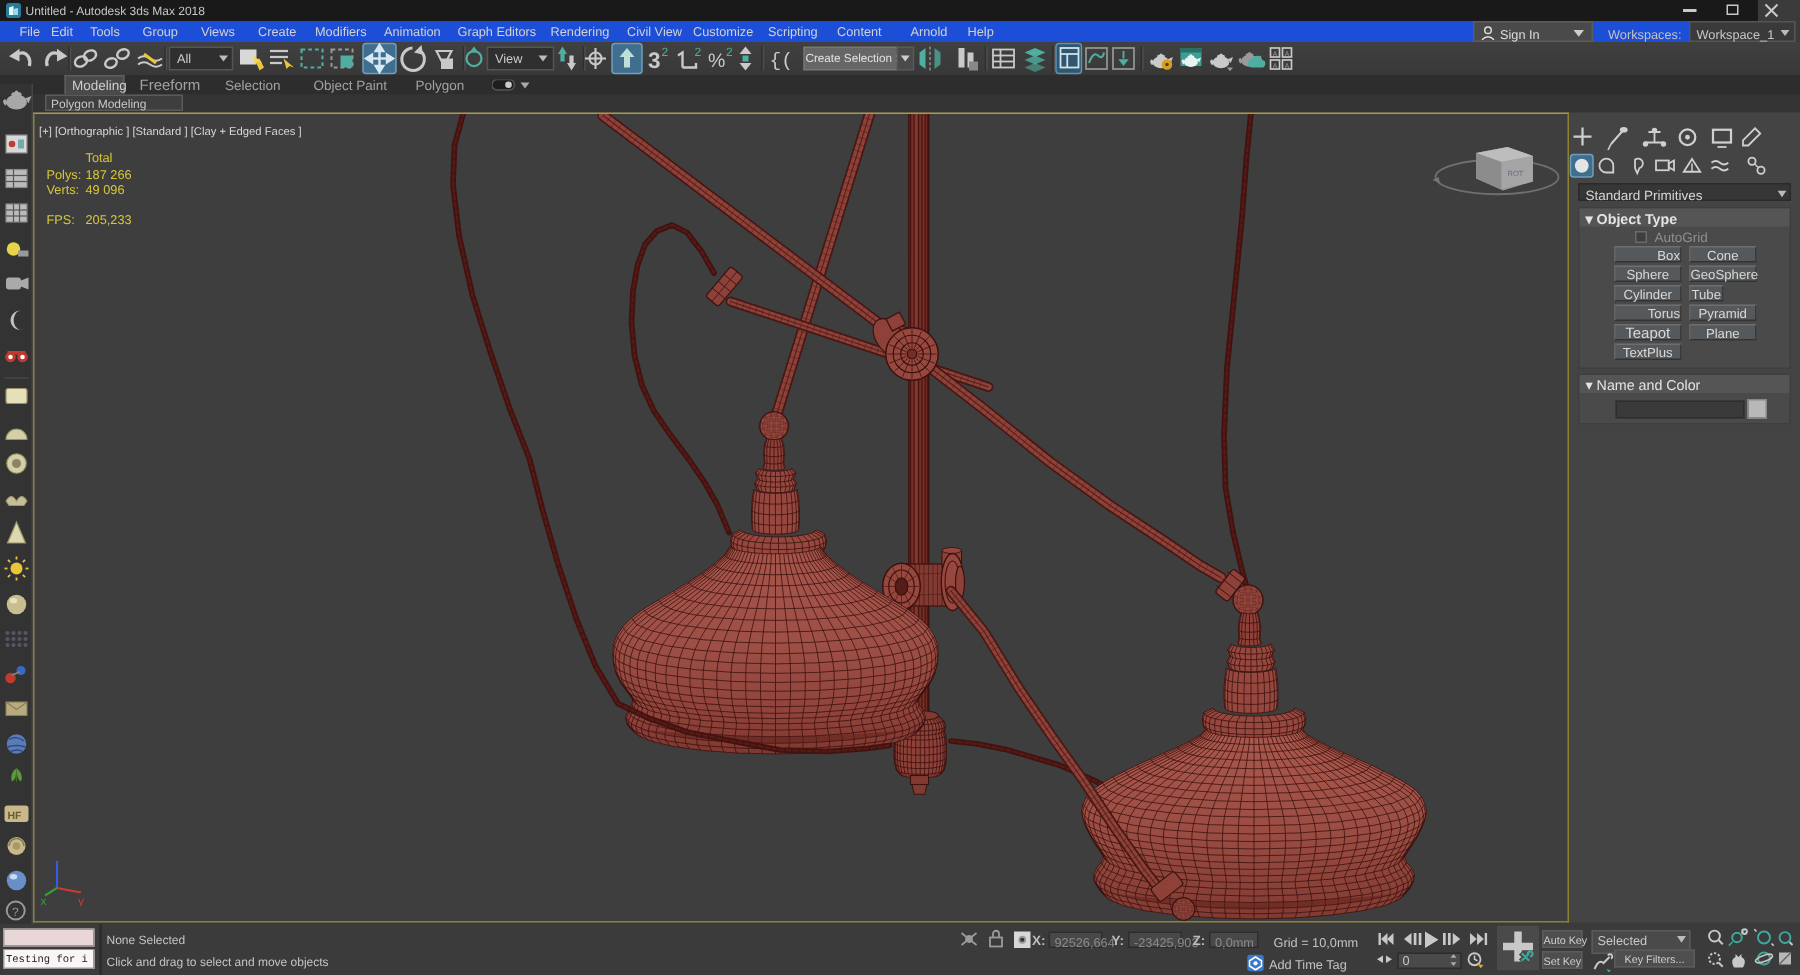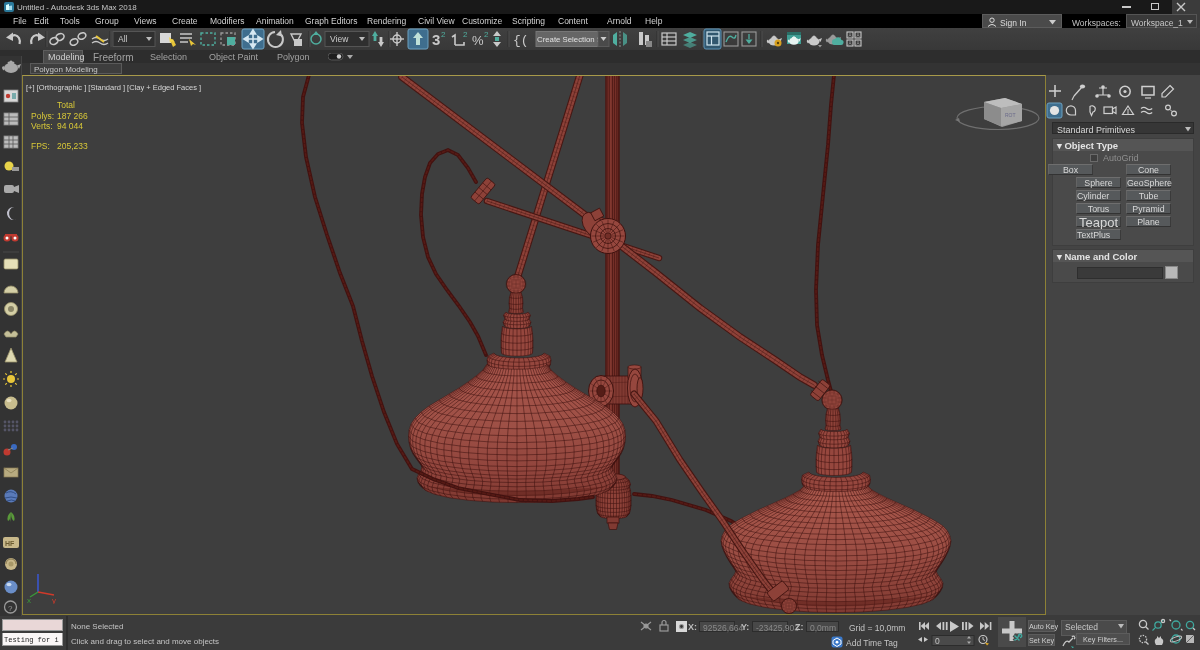--- a/index.html
+++ b/index.html
@@ -11,21 +11,21 @@
       <path d="M3,9 L3,4 L6,3 L6,9 Z" fill="#dff"></path>
       <path d="M6,9 L6,5 L9,4.4 L9,9 Z" fill="#9fd8ea"></path>
     </svg>
     <span class="abs" style="left:17px;top:2.5px;font-size:8px;color:#c6c6c6">Untitled - Autodesk 3ds Max 2018</span>
     <span class="abs" style="left:1122px;top:6px;width:9px;height:1.5px;background:#c8c8c8"></span>
     <span class="abs" style="left:1151px;top:3px;width:8px;height:7px;border:1.2px solid #c8c8c8"></span>
     <svg class="abs" style="left:1176px;top:2px" width="10" height="10">
       <path d="M1,1 L9,9 M9,1 L1,9" stroke="#c8c8c8" stroke-width="1.4"></path>
     </svg>
   </div>
-<div class="abs" style="left:0;top:14px;width:1197px;height:14px;background:#000000">
+<div class="abs" style="left:0;top:14px;width:1197px;height:14px;background:#1d4ed8">
     <span class="abs" style="left:13px;top:2px;font-size:8.5px;color:#d2d2d2">File</span>
     <span class="abs" style="left:34px;top:2px;font-size:8.5px;color:#d2d2d2">Edit</span>
     <span class="abs" style="left:60px;top:2px;font-size:8.5px;color:#d2d2d2">Tools</span>
     <span class="abs" style="left:95px;top:2px;font-size:8.5px;color:#d2d2d2">Group</span>
     <span class="abs" style="left:134px;top:2px;font-size:8.5px;color:#d2d2d2">Views</span>
     <span class="abs" style="left:172px;top:2px;font-size:8.5px;color:#d2d2d2">Create</span>
     <span class="abs" style="left:210px;top:2px;font-size:8.5px;color:#d2d2d2">Modifiers</span>
     <span class="abs" style="left:256px;top:2px;font-size:8.5px;color:#d2d2d2">Animation</span>
     <span class="abs" style="left:305px;top:2px;font-size:8.5px;color:#d2d2d2">Graph Editors</span>
     <span class="abs" style="left:367px;top:2px;font-size:8.5px;color:#d2d2d2">Rendering</span>
@@ -557,21 +557,21 @@
       <ellipse cx="795.9" cy="606" rx="1.0" ry="2.9"></ellipse>
       <ellipse cx="789" cy="606" rx="7.5" ry="2.6"></ellipse>
       <ellipse cx="789" cy="606" rx="2.6" ry="7.5"></ellipse>
     </g>
   </svg>
 <span class="abs" style="left:26px;top:82.5px;font-size:7.5px;color:#d8d8d8">[+] [Orthographic ] [Standard ] [Clay + Edged Faces ]</span>
 <span class="abs" style="font-size:8.5px;color:#d8c838;left:57px;top:100px">Total</span>
 <span class="abs" style="font-size:8.5px;color:#d8c838;left:31px;top:111px">Polys:</span>
 <span class="abs" style="font-size:8.5px;color:#d8c838;left:57px;top:111px">187 266</span>
 <span class="abs" style="font-size:8.5px;color:#d8c838;left:31px;top:121px">Verts:</span>
-<span class="abs" style="font-size:8.5px;color:#d8c838;left:57px;top:121px">94 044</span>
+<span class="abs" style="font-size:8.5px;color:#d8c838;left:57px;top:121px">49 096</span>
 <span class="abs" style="font-size:8.5px;color:#d8c838;left:31px;top:141px">FPS:</span>
 <span class="abs" style="font-size:8.5px;color:#d8c838;left:57px;top:141px">205,233</span>
 <svg class="abs" style="left:953px;top:90px" width="92" height="46" viewBox="0 0 92 46">
 <ellipse cx="45" cy="28" rx="41" ry="11.5" fill="none" stroke="#6f6f6f" stroke-width="1.2"></ellipse>
 <path d="M 6,28 l -4,2 l 5,2 Z" fill="#777"></path>
 <path d="M 31,12 L 52,8 L 69,14 L 69,31 L 49,37 L 31,29 Z" fill="#9a9a9a"></path>
 <path d="M 31,12 L 52,8 L 69,14 L 48,18 Z" fill="#bdbdbd"></path>
 <path d="M 31,12 L 48,18 L 48,36 L 31,29 Z" fill="#8c8c8c"></path>
 <path d="M 48,18 L 69,14 L 69,31 L 48,36 Z" fill="#a5a5a5"></path>
 <text x="52" y="27" font-size="5" fill="#6a6a8a" font-family="Liberation Sans">ROT</text>
@@ -621,34 +621,34 @@
       <path d="M 0,0 L 6,0 L 3,4.5 Z" fill="#bbb"></path>
     </svg>
   </div>
 <div class="abs" style="left:1052px;top:138px;width:142px;height:108px;background:#4a4a4a;border:1px solid #3e3e3e">
     <div class="abs" style="left:0;top:0;width:140px;height:12px;background:#555555">
       <span class="abs" style="left:4px;top:0.5px;font-size:9.5px;font-weight:bold;color:#e4e4e4">▾ Object Type</span>
     </div>
     <span class="abs" style="left:37px;top:15px;width:8px;height:8px;border:1px solid #6a6a6a;background:#3e3e3e"></span>
     <span class="abs" style="left:50px;top:14px;font-size:9px;color:#8e8e8e">AutoGrid</span>
   </div>
-<div class="abs" style="left:1048px;top:164px;width:45px;height:11px;background:#56595b;border-top:1px solid #6e6e6e;border-left:1px solid #646464;border-right:1px solid #3a3a3a;border-bottom:1px solid #333;text-align:center;font-size:8.8px;color:#d8d8d8;line-height:11px">Box</div>
+<div class="abs" style="left:1076px;top:164px;width:45px;height:11px;background:#56595b;border-top:1px solid #6e6e6e;border-left:1px solid #646464;border-right:1px solid #3a3a3a;border-bottom:1px solid #333;text-align:right;font-size:8.8px;color:#d8d8d8;line-height:11px">Box</div>
 <div class="abs" style="left:1126px;top:164px;width:45px;height:11px;background:#56595b;border-top:1px solid #6e6e6e;border-left:1px solid #646464;border-right:1px solid #3a3a3a;border-bottom:1px solid #333;text-align:center;font-size:8.8px;color:#d8d8d8;line-height:11px">Cone</div>
 <div class="abs" style="left:1076px;top:177px;width:45px;height:11px;background:#56595b;border-top:1px solid #6e6e6e;border-left:1px solid #646464;border-right:1px solid #3a3a3a;border-bottom:1px solid #333;text-align:center;font-size:8.8px;color:#d8d8d8;line-height:11px">Sphere</div>
 <div class="abs" style="left:1126px;top:177px;width:45px;height:11px;background:#56595b;border-top:1px solid #6e6e6e;border-left:1px solid #646464;border-right:1px solid #3a3a3a;border-bottom:1px solid #333;text-align:right;font-size:8.8px;color:#d8d8d8;line-height:11px">GeoSphere</div>
-<div class="abs" style="left:1076px;top:190px;width:45px;height:11px;background:#56595b;border-top:1px solid #6e6e6e;border-left:1px solid #646464;border-right:1px solid #3a3a3a;border-bottom:1px solid #333;font-size:8.8px;color:#d8d8d8;line-height:11px">Cylinder</div>
-<div class="abs" style="left:1126px;top:190px;width:45px;height:11px;background:#56595b;border-top:1px solid #6e6e6e;border-left:1px solid #646464;border-right:1px solid #3a3a3a;border-bottom:1px solid #333;text-align:center;font-size:8.8px;color:#d8d8d8;line-height:11px">Tube</div>
-<div class="abs" style="left:1076px;top:203px;width:45px;height:11px;background:#56595b;border-top:1px solid #6e6e6e;border-left:1px solid #646464;border-right:1px solid #3a3a3a;border-bottom:1px solid #333;text-align:center;font-size:8.8px;color:#d8d8d8;line-height:11px">Torus</div>
+<div class="abs" style="left:1076px;top:190px;width:45px;height:11px;background:#56595b;border-top:1px solid #6e6e6e;border-left:1px solid #646464;border-right:1px solid #3a3a3a;border-bottom:1px solid #333;text-align:center;font-size:8.8px;color:#d8d8d8;line-height:11px">Cylinder</div>
+<div class="abs" style="left:1126px;top:190px;width:23px;height:11px;background:#56595b;border-top:1px solid #6e6e6e;border-left:1px solid #646464;border-right:1px solid #3a3a3a;border-bottom:1px solid #333;text-align:center;font-size:8.8px;color:#d8d8d8;line-height:11px">Tube</div>
+<div class="abs" style="left:1076px;top:203px;width:45px;height:11px;background:#56595b;border-top:1px solid #6e6e6e;border-left:1px solid #646464;border-right:1px solid #3a3a3a;border-bottom:1px solid #333;text-align:right;font-size:8.8px;color:#d8d8d8;line-height:11px">Torus</div>
 <div class="abs" style="left:1126px;top:203px;width:45px;height:11px;background:#56595b;border-top:1px solid #6e6e6e;border-left:1px solid #646464;border-right:1px solid #3a3a3a;border-bottom:1px solid #333;text-align:center;font-size:8.8px;color:#d8d8d8;line-height:11px">Pyramid</div>
-<div class="abs" style="left:1076px;top:216px;width:45px;height:11px;background:#56595b;border-top:1px solid #6e6e6e;border-left:1px solid #646464;border-right:1px solid #3a3a3a;border-bottom:1px solid #333;text-align:center;font-size:13px;color:#d8d8d8;line-height:11px">Teapot</div>
+<div class="abs" style="left:1076px;top:216px;width:45px;height:11px;background:#56595b;border-top:1px solid #6e6e6e;border-left:1px solid #646464;border-right:1px solid #3a3a3a;border-bottom:1px solid #333;text-align:center;font-size:10px;color:#d8d8d8;line-height:11px">Teapot</div>
 <div class="abs" style="left:1126px;top:216px;width:45px;height:11px;background:#56595b;border-top:1px solid #6e6e6e;border-left:1px solid #646464;border-right:1px solid #3a3a3a;border-bottom:1px solid #333;text-align:center;font-size:8.8px;color:#d8d8d8;line-height:11px">Plane</div>
-<div class="abs" style="left:1076px;top:229px;width:45px;height:11px;background:#56595b;border-top:1px solid #6e6e6e;border-left:1px solid #646464;border-right:1px solid #3a3a3a;border-bottom:1px solid #333;font-size:8.8px;color:#d8d8d8;line-height:11px">TextPlus</div>
+<div class="abs" style="left:1076px;top:229px;width:45px;height:11px;background:#56595b;border-top:1px solid #6e6e6e;border-left:1px solid #646464;border-right:1px solid #3a3a3a;border-bottom:1px solid #333;text-align:center;font-size:8.8px;color:#d8d8d8;line-height:11px">TextPlus</div>
 <div class="abs" style="left:1052px;top:249px;width:142px;height:34px;background:#4a4a4a;border:1px solid #3e3e3e">
     <div class="abs" style="left:0;top:0;width:140px;height:12px;background:#555555">
-      <span class="abs" style="left:4px;top:0.5px;font-size:9.5px;font-weight:bold;color:#e4e4e4">▾ Name and Color</span>
+      <span class="abs" style="left:4px;top:0.5px;font-size:9.5px;font-weight:normal;color:#e4e4e4">▾ Name and Color</span>
     </div>
     <div class="abs" style="left:24px;top:17px;width:86px;height:12px;background:#3a3a3a;border:1px solid #2e2e2e"></div>
     <div class="abs" style="left:112px;top:16px;width:13px;height:13px;background:#b8b8b8;border:1px solid #888"></div>
   </div>
 <div class="abs" style="left:0;top:616px;width:1200px;height:34px;background:#3b3b3b"></div>
 <div class="abs" style="left:2px;top:619px;width:61px;height:12px;background:#e9d7d7;border:1px solid #999"></div>
 <div class="abs" style="left:2px;top:633px;width:61px;height:13px;background:#faf6f6;border:1px solid #999;border-top:none">
     <span class="abs" style="left:1px;top:2.5px;font-size:7px;color:#222;white-space:nowrap;font-family:'Liberation Mono',monospace">Testing for i</span>
   </div>
 <div class="abs" style="left:66px;top:616px;width:2px;height:34px;background:#2e2e2e"></div>

